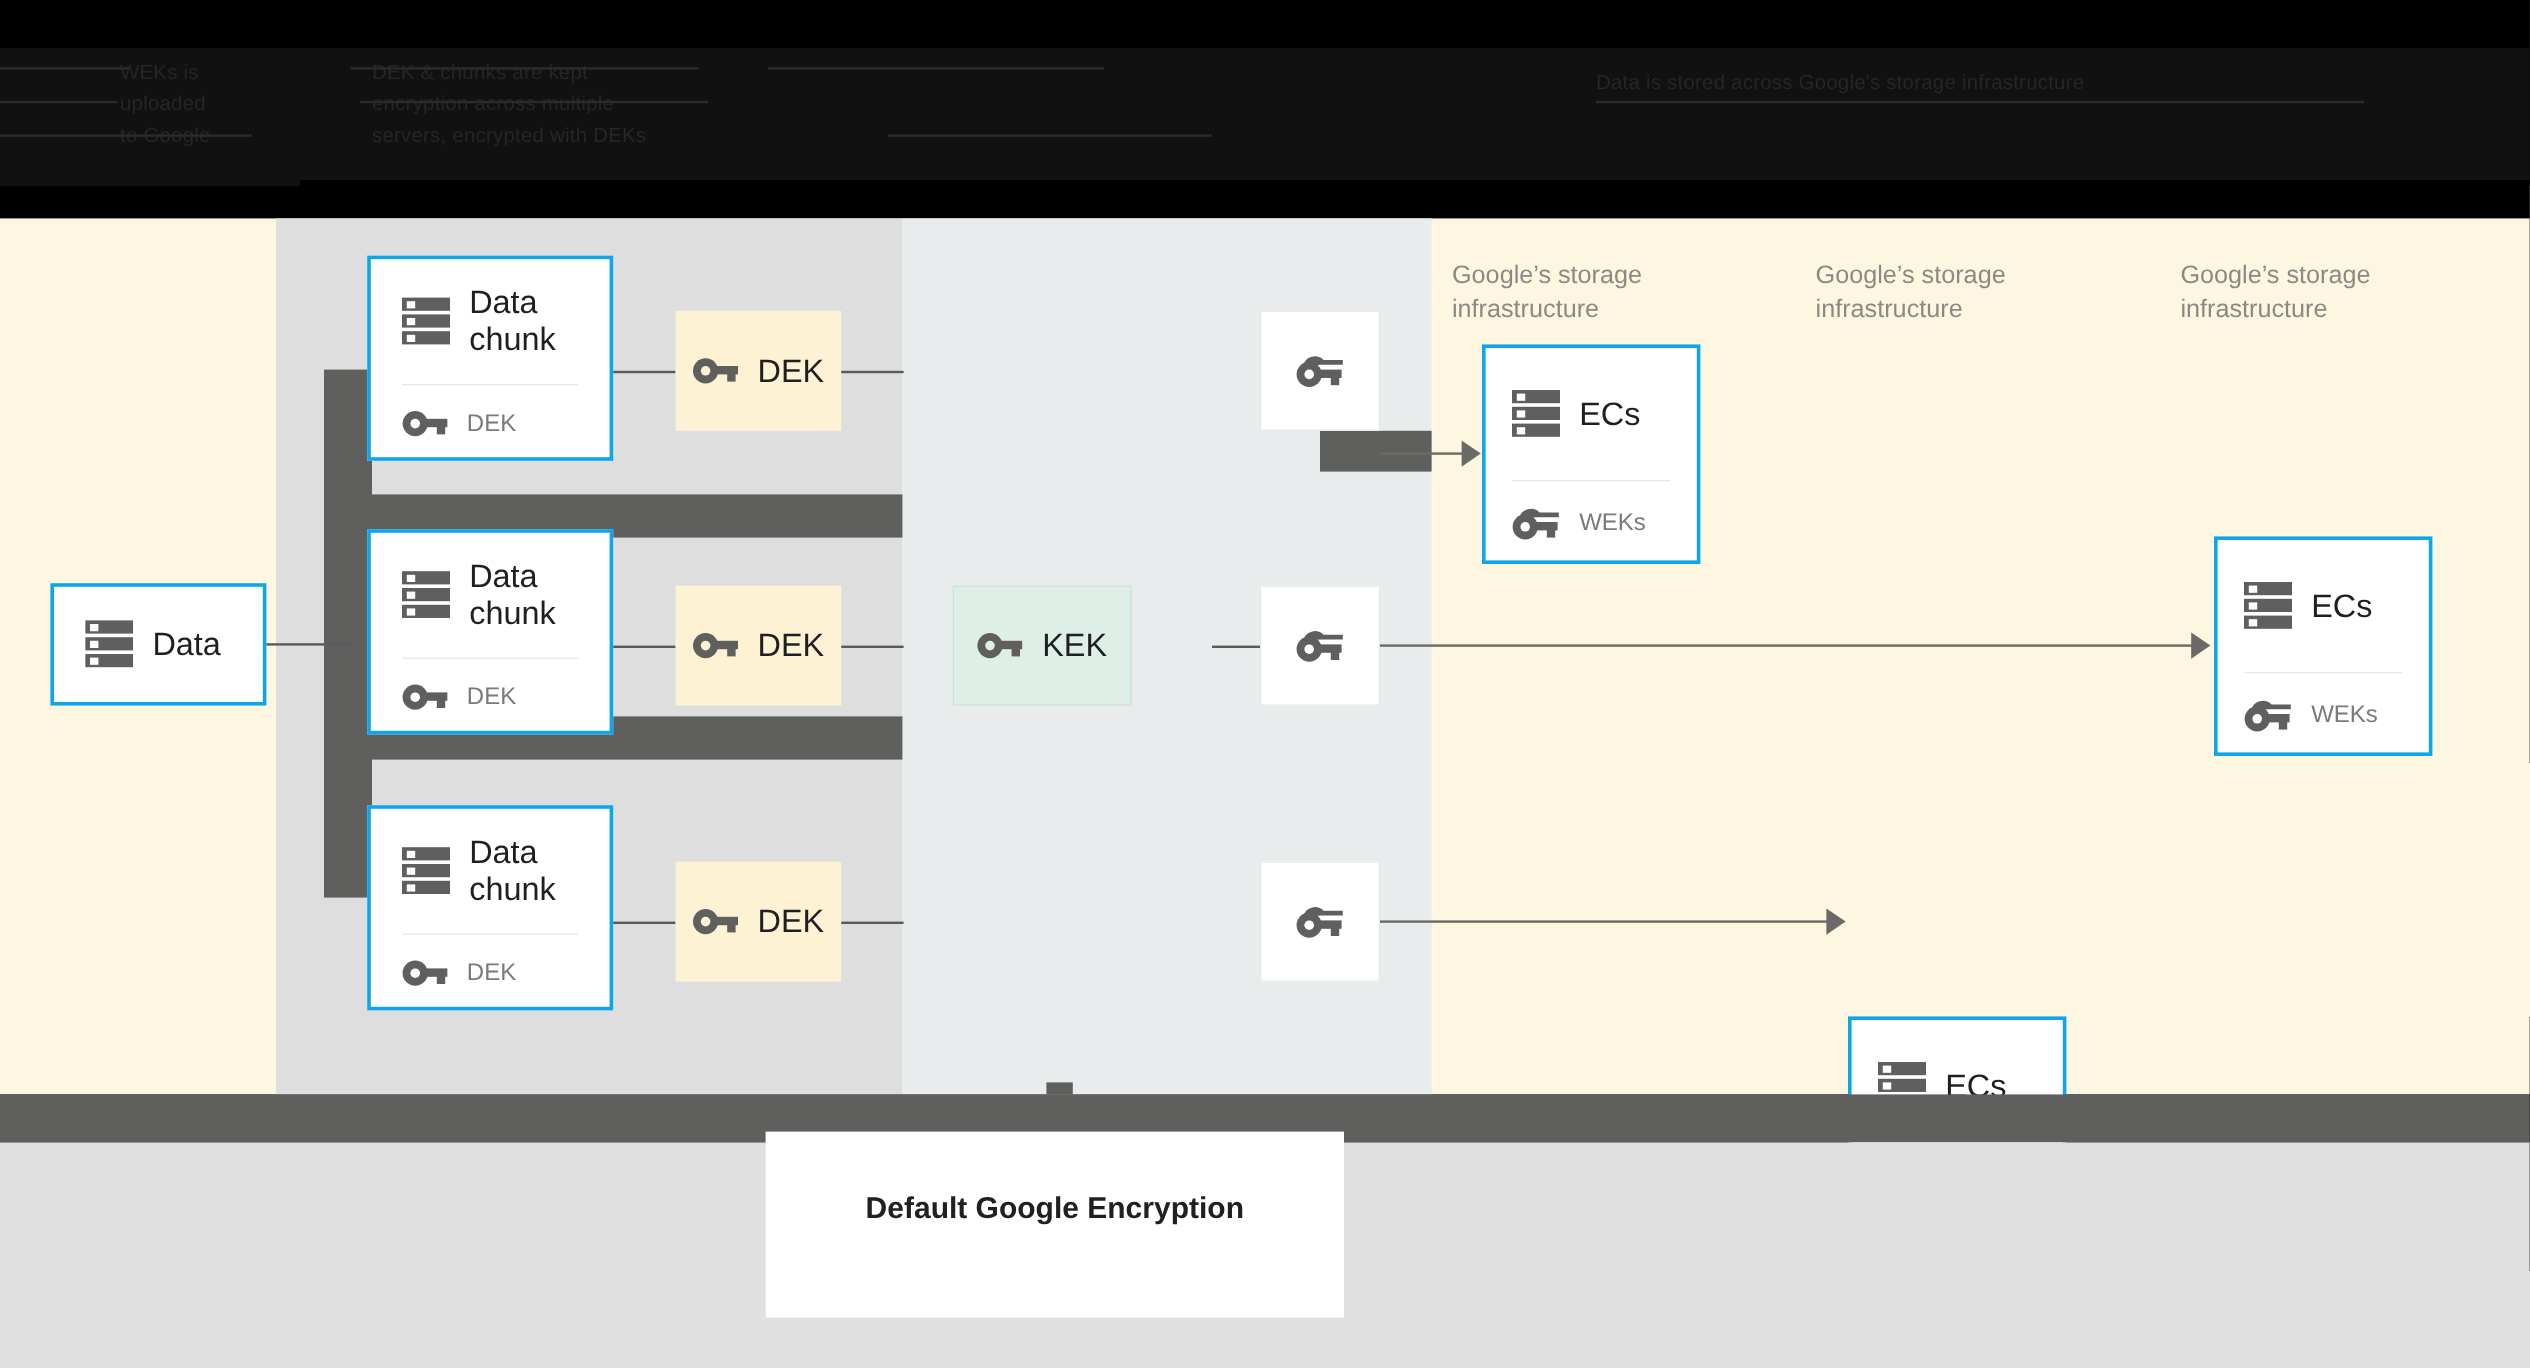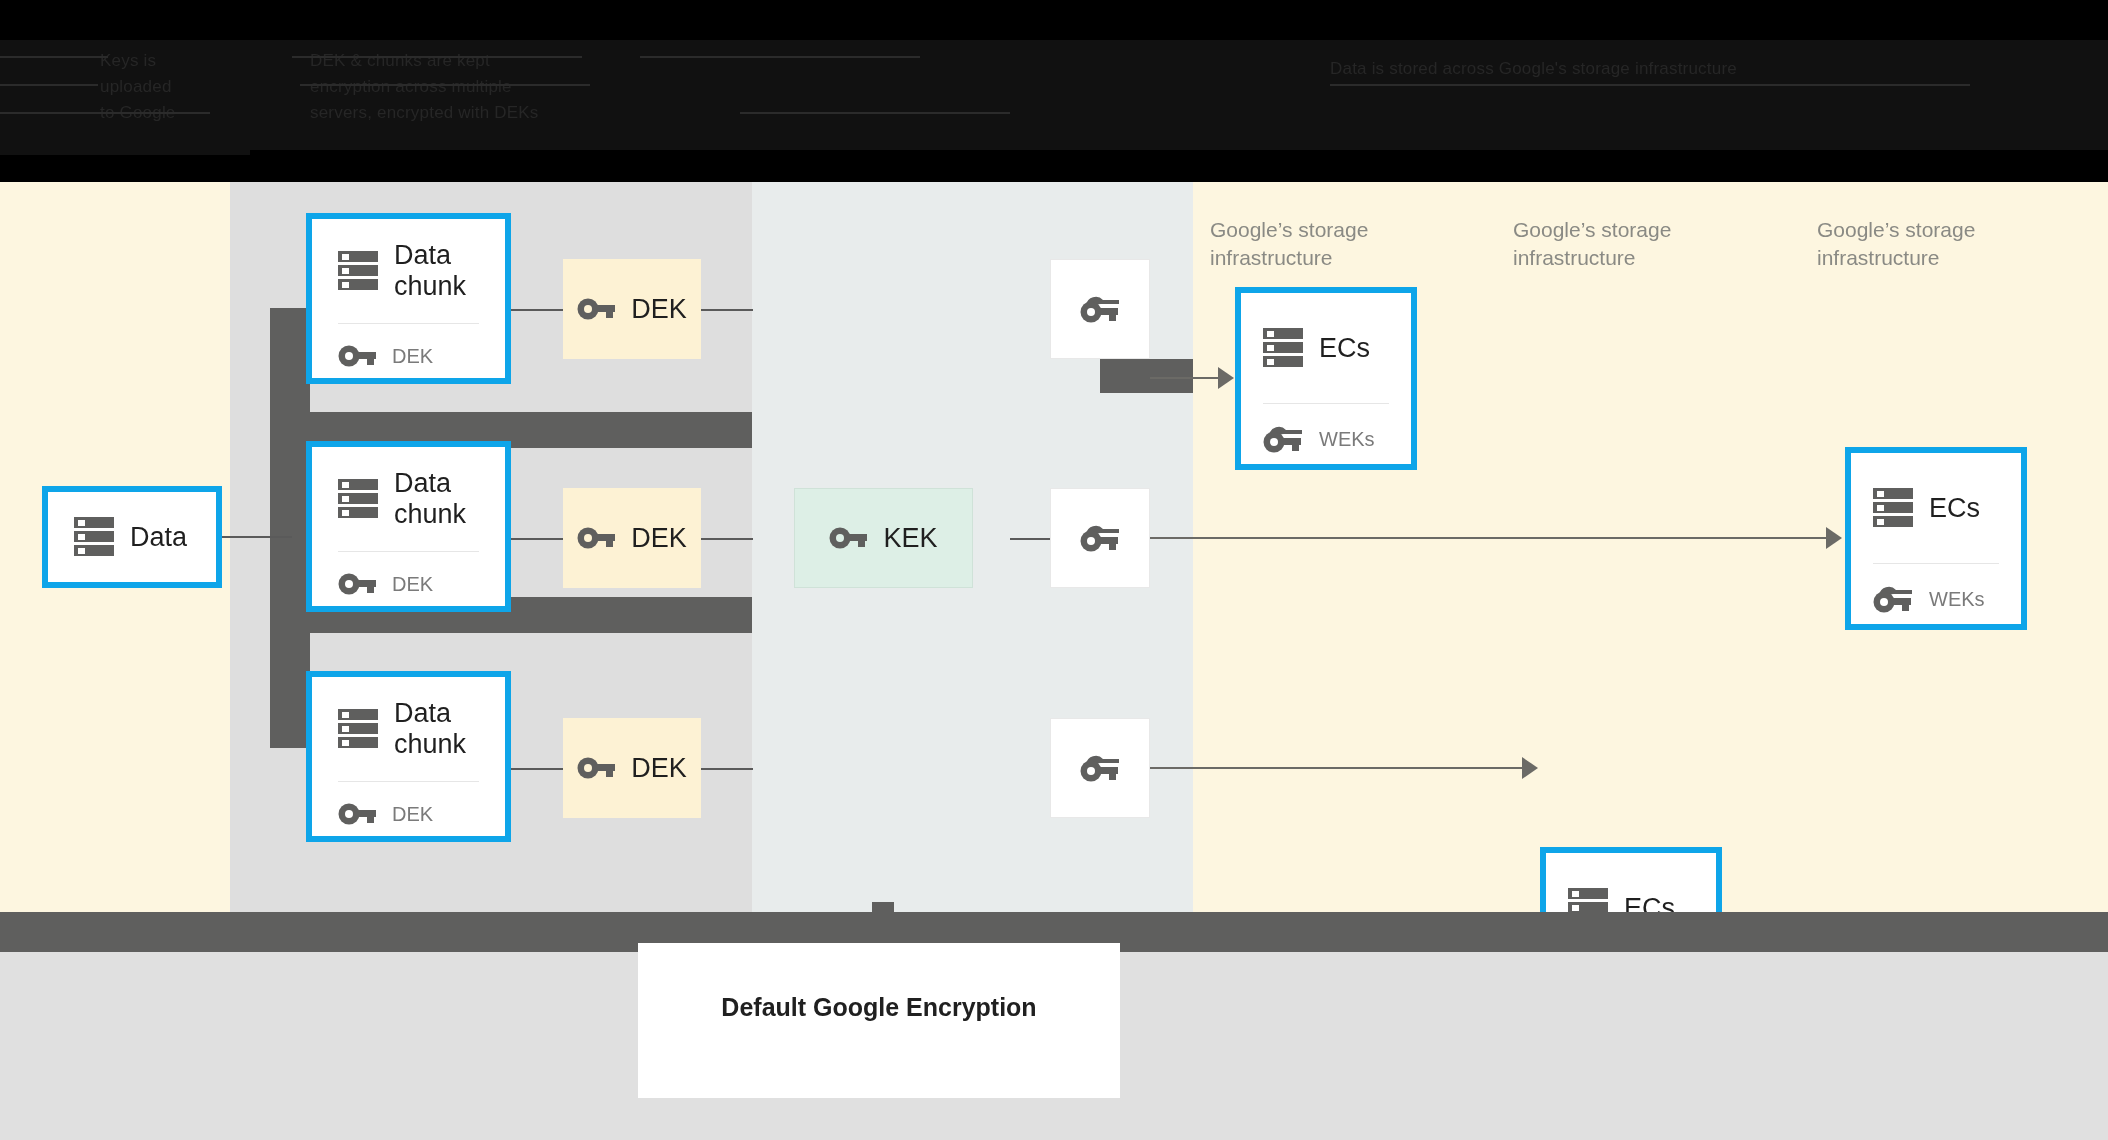--- a/index.html
+++ b/index.html
@@ -47,21 +47,21 @@
   }
   .footerarea{
     position:absolute;left:0;top:952px;width:2108px;height:188px;background:#e0e0e0;
   }
 
   
   .bar{position:absolute;background:#5f5f5e;}
 
   
   .card{
-    position:absolute;background:#ffffff;border:6px solid #0ea5e9;
+    position:absolute;background:#ffffff;border:3px solid #0ea5e9;
     box-sizing:border-box;
   }
   .card-row{
     display:flex;align-items:center;gap:16px;
     padding:0 26px;
   }
   .card-title{
     font-size:27px;color:#1f1f1f;line-height:31px;
   }
   .card-divider{
@@ -119,21 +119,21 @@
 </style>
 </head>
 <body>
 
 <div id="stage">
 
   <div class="header">
     <div class="hdr-band"></div>
 
     <div class="hdr-col" style="left:100px;">
-      <div class="hdr-line">Keys is</div>
+      <div class="hdr-line">WEKs is</div>
       <div class="hdr-line">uploaded</div>
       <div class="hdr-line">to Google</div>
     </div>
 
     <div class="hdr-col" style="left:310px;">
       <div class="hdr-line">DEK &amp; chunks are kept</div>
       <div class="hdr-line">encryption across multiple</div>
       <div class="hdr-line">servers, encrypted with DEKs</div>
     </div>
 
@@ -302,21 +302,21 @@
           <rect x="29" y="12" width="7" height="9" fill="#5f5f5e"></rect>
         </svg>
       </span>
       <span class="chip-label">DEK</span>
     </div>
 
     <div class="line" style="left:701px;top:127px;width:52px;"></div>
     <div class="line" style="left:701px;top:356px;width:52px;"></div>
     <div class="line" style="left:701px;top:586px;width:52px;"></div>
 
-    <div class="chip chip-kek" style="left:794px;top:306px;width:179px;height:100px;">
+    <div class="chip chip-kek" style="left:794px;top:306px;width:149px;height:100px;">
       <span>
         <svg class="ico-key" viewBox="0 0 38 24" aria-hidden="true">
           <circle cx="11" cy="12" r="10.5" fill="#5f5f5e"></circle>
             <circle cx="11" cy="12" r="4" fill="#ddefe6"></circle>
           <rect x="19" y="8" width="19" height="7" fill="#5f5f5e"></rect>
           <rect x="29" y="12" width="7" height="9" fill="#5f5f5e"></rect>
         </svg>
       </span>
       <span class="chip-label">KEK</span>
     </div>

